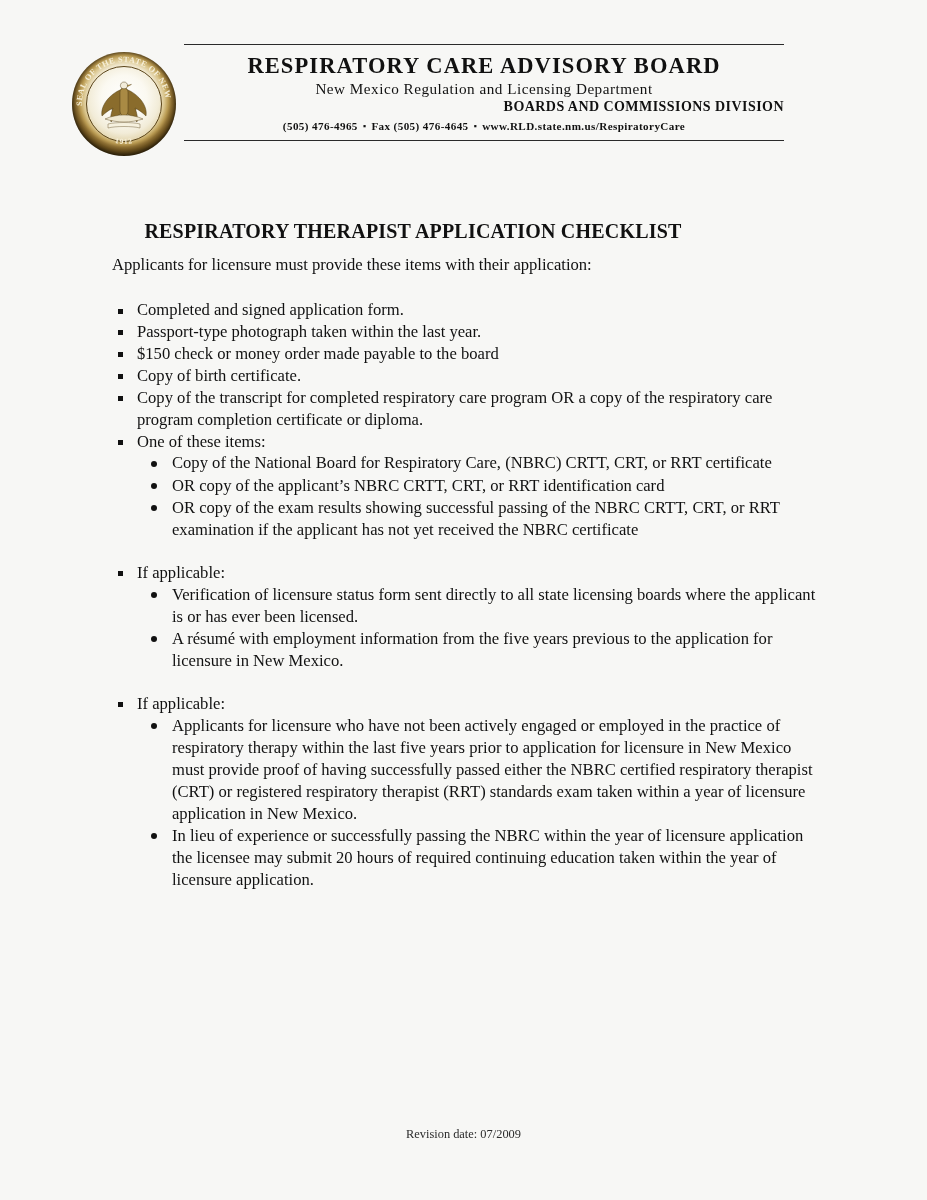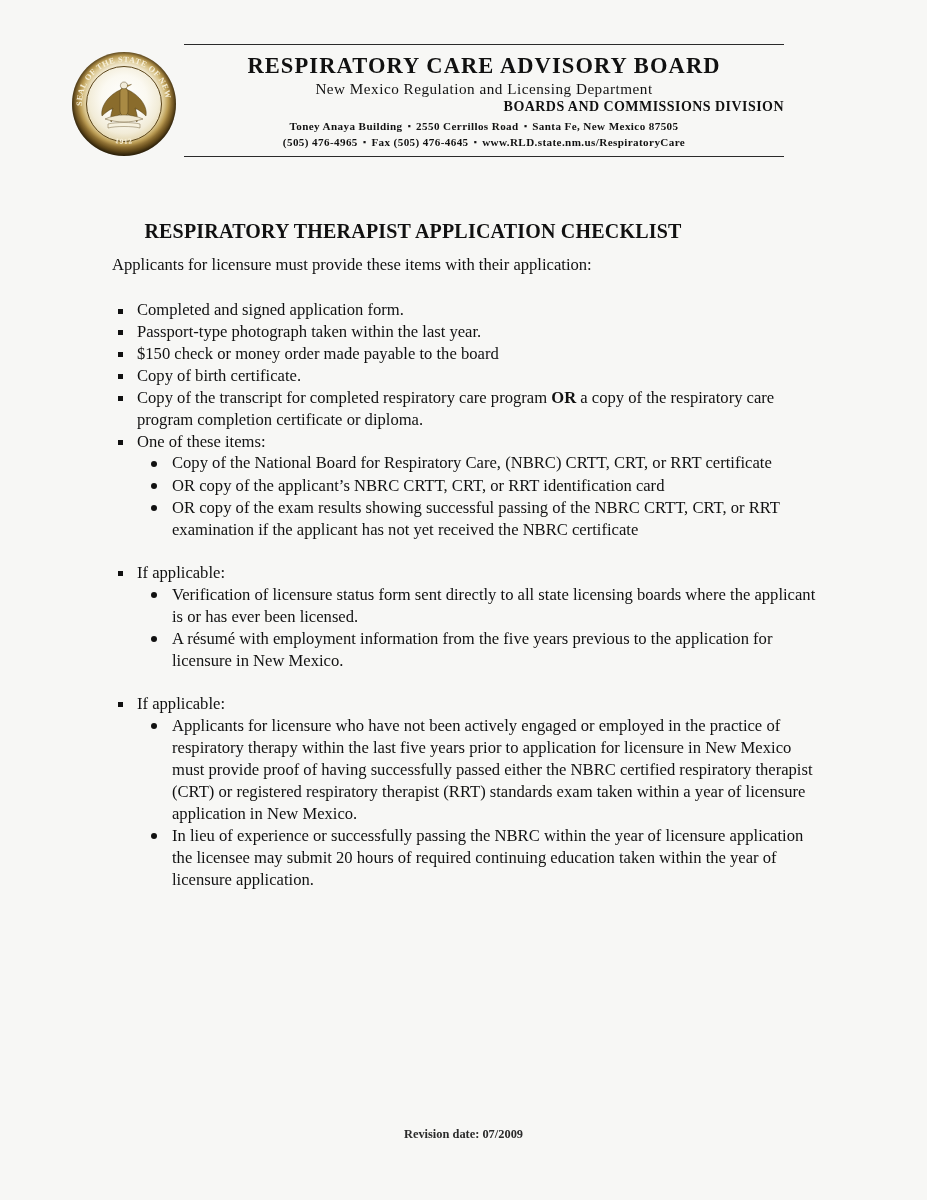--- a/index.html
+++ b/index.html
@@ -198,32 +198,31 @@
   li.lvl2 > .bullet-dot {
     position: absolute;
     left: 14px;
     top: 0.5em;
     width: 6px;
     height: 6px;
     border-radius: 50%;
     background: #111111;
   }
 
-  .b { font-weight: bold; }
+  .b { font-weight: normal; }
 
   .footer {
     position: absolute;
     left: 0;
     top: 1127px;
     width: 927px;
     text-align: center;
     font-size: 12.4px;
     color: #2b2b2b;
     font-family: "Liberation Serif", serif;
-    font-weight: bold;
   }
 </style>
 </head>
 <body>
 
 <div class="page">
 
   <div class="letterhead">
 
     <div class="seal">
@@ -273,23 +272,20 @@
 
     <div class="head-block">
       <div class="rule"></div>
 
       <div class="org-name">RESPIRATORY CARE ADVISORY BOARD</div>
 
       <div class="org-dept">New Mexico Regulation and Licensing Department</div>
 
       <div class="org-div">BOARDS AND COMMISSIONS DIVISION</div>
 
-      <div class="org-addr">
-        <span>Toney Anaya Building</span><span class="sep">▪</span><span>2550 Cerrillos Road</span><span class="sep">▪</span><span>Santa Fe, New Mexico 87505</span>
-      </div>
 
       <div class="org-contact">
         <span>(505) 476-4965</span><span class="sep">▪</span><span>Fax (505) 476-4645</span><span class="sep">▪</span><span>www.RLD.state.nm.us/RespiratoryCare</span>
       </div>
 
       <div class="rule bottom"></div>
     </div>
   </div>
 
   <div class="doc-title">RESPIRATORY THERAPIST APPLICATION CHECKLIST</div>

